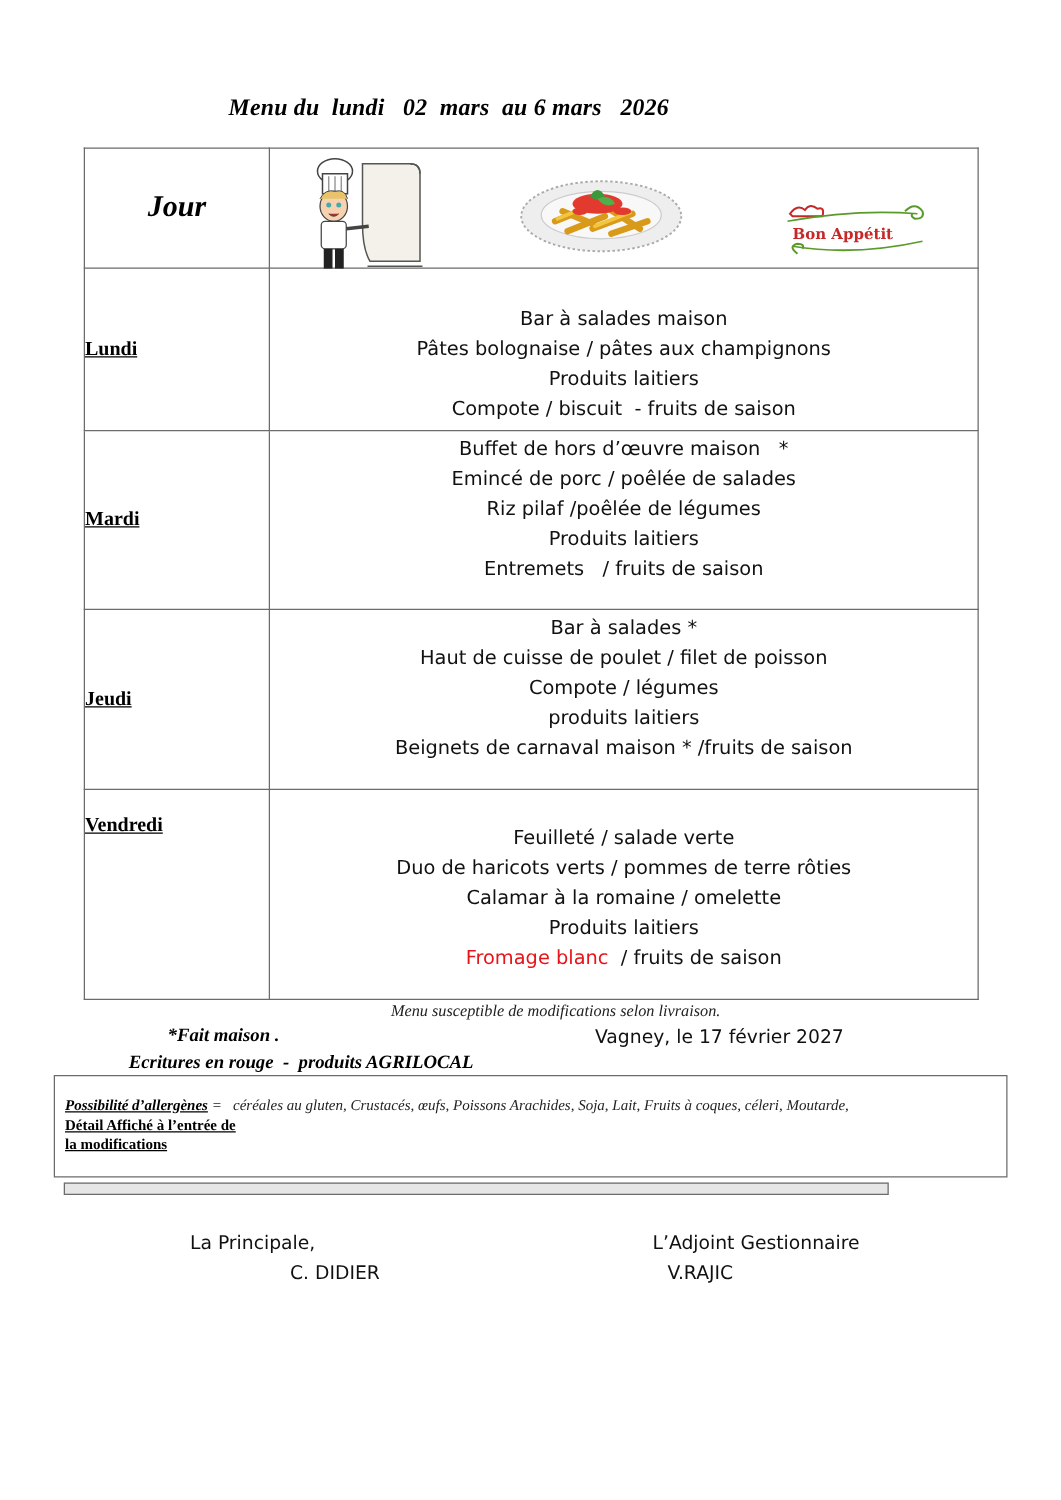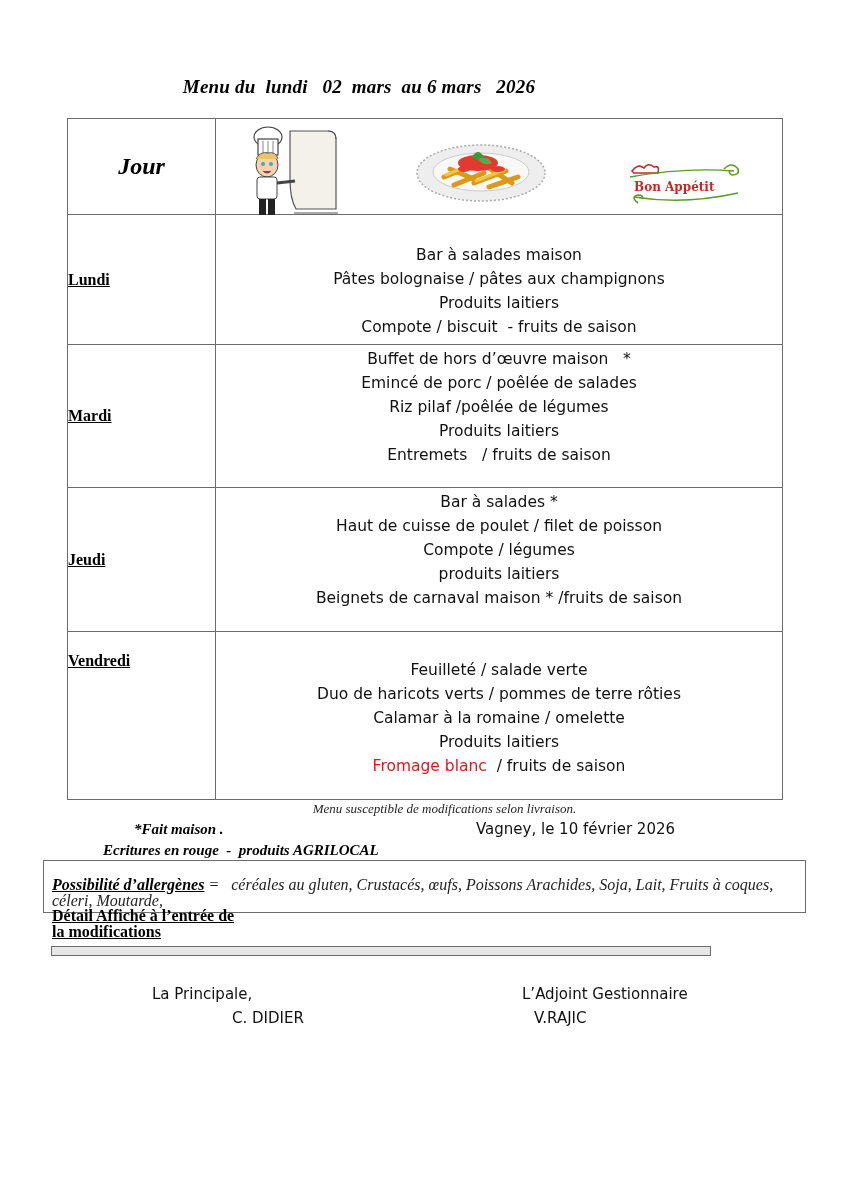--- a/index.html
+++ b/index.html
@@ -64,23 +64,23 @@
       position: absolute; left: 476px; top: 820px;
       font-family: "DejaVu Sans", sans-serif; font-size: 15px; color: #111;
     }
     .agrilocal {
       position: absolute; left: 103px; top: 842px;
       font-family: "Liberation Serif", serif; font-style: italic; font-weight: bold; font-size: 15px;
       color: #000000; white-space: pre;
     }
 
     .allergen-box {
-      position: absolute; left: 43px; top: 860px; width: 763px; height: 53px;
+      position: absolute; left: 43px; top: 860px; width: 763px; height: 82px;
       border: 1.3px solid #6b6b6b; padding: 16px 16px 0 8px;
-      font-family: "Liberation Serif", serif; font-size: 16px; line-height: 15.5px;
+      font-family: "Liberation Serif", serif; font-size: 12px; line-height: 15.5px;
     }
     .allergen-box .lbl { font-weight: bold; font-style: italic; text-decoration: underline; }
     .allergen-box .list { font-style: italic; color: #222; white-space: pre-wrap; }
     .allergen-box .detail { font-weight: bold; text-decoration: underline; font-family: Liberation Serif, serif; }
     .allergen-box .line2 { display: flex; justify-content: space-between; }
 
     .gray-bar {
       position: absolute; left: 51px; top: 946px; width: 660px; height: 10px;
       background: #e6e6e6; border: 1px solid #6b6b6b;
     }
@@ -201,21 +201,21 @@
       <span class="menu-line">Calamar à la romaine / omelette</span>
       <span class="menu-line">Produits laitiers</span>
       <span class="menu-line"><span class="red">Fromage blanc</span><span>  / fruits de saison</span></span>
     </td>
   </tr>
 </tbody>
   </table>
 
 <div class="notice">Menu susceptible de modifications selon livraison.</div>
 <div class="fait">*Fait maison .</div>
-<div class="vagney">Vagney, le 10 février 2026</div>
+<div class="vagney">Vagney, le 17 février 2027</div>
 <div class="agrilocal">Ecritures en rouge  -  produits AGRILOCAL</div>
 
 <div class="allergen-box">
   <div><span class="lbl">Possibilité d’allergènes</span><span class="list"> =   </span><span class="list">céréales au gluten, Crustacés, œufs, Poissons Arachides, Soja, Lait, Fruits à coques, céleri, Moutarde,</span></div>
   <div class="line2">
       <span class="detail">Détail Affiché à l’entrée de</span>
     </div>
   <div><span class="detail">la modifications</span></div>
 </div>
 

